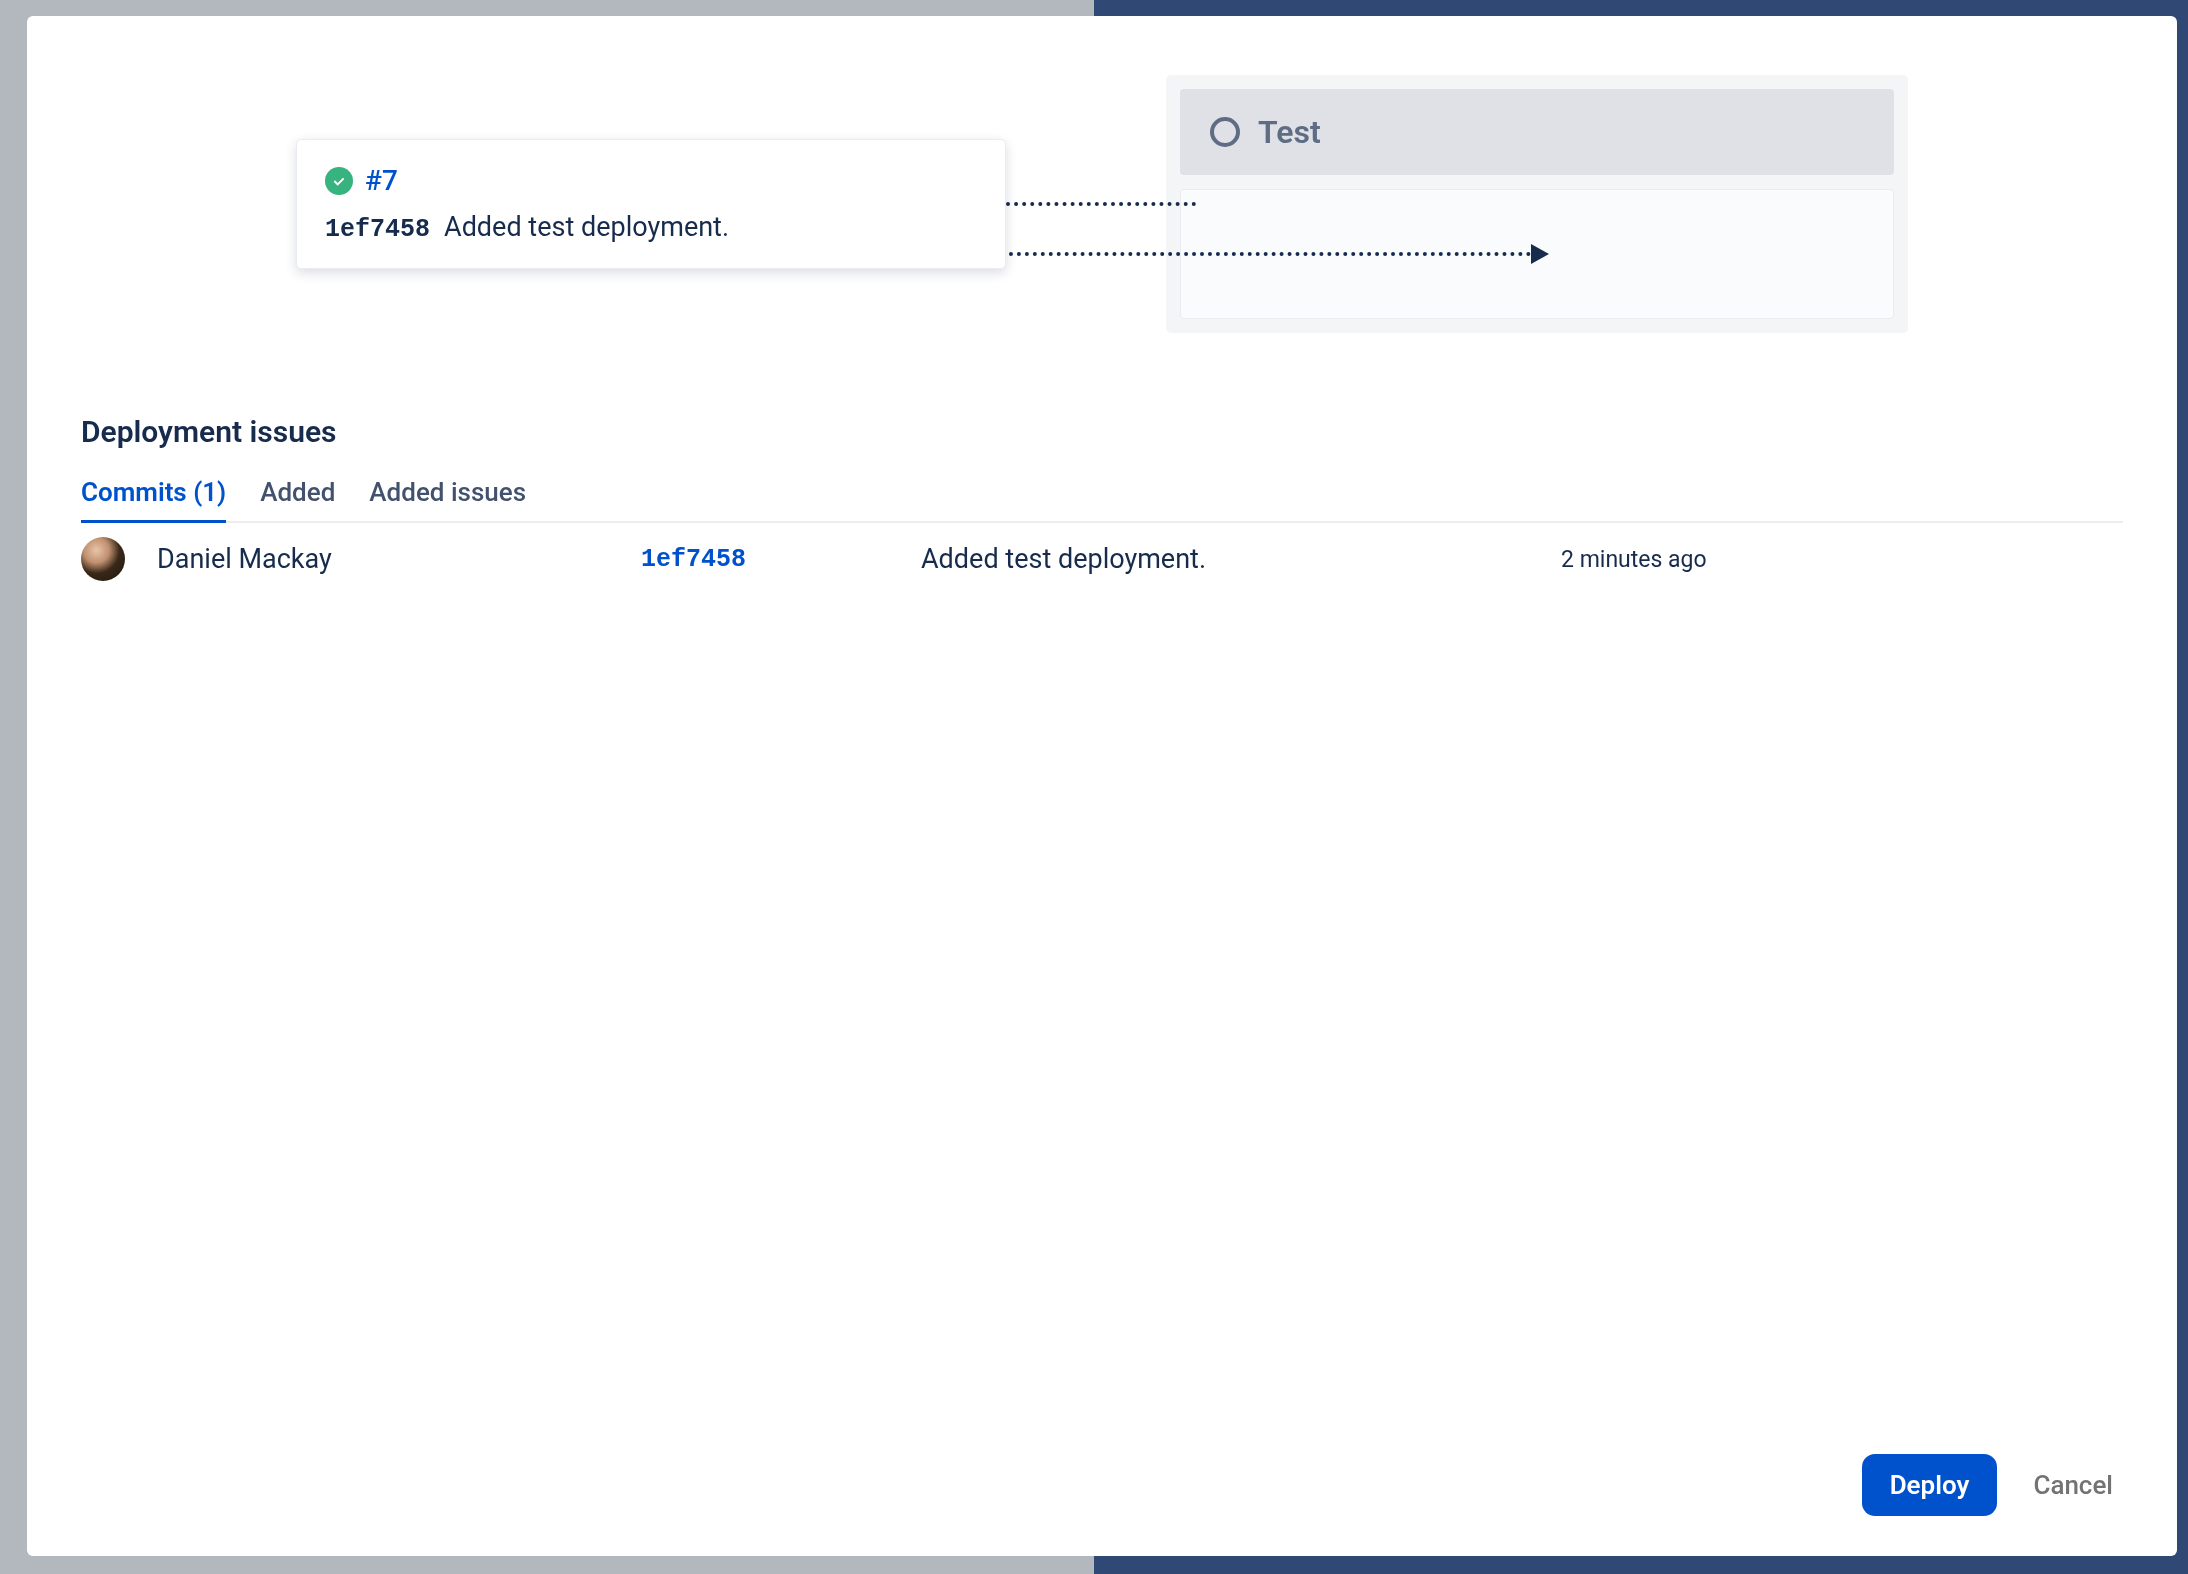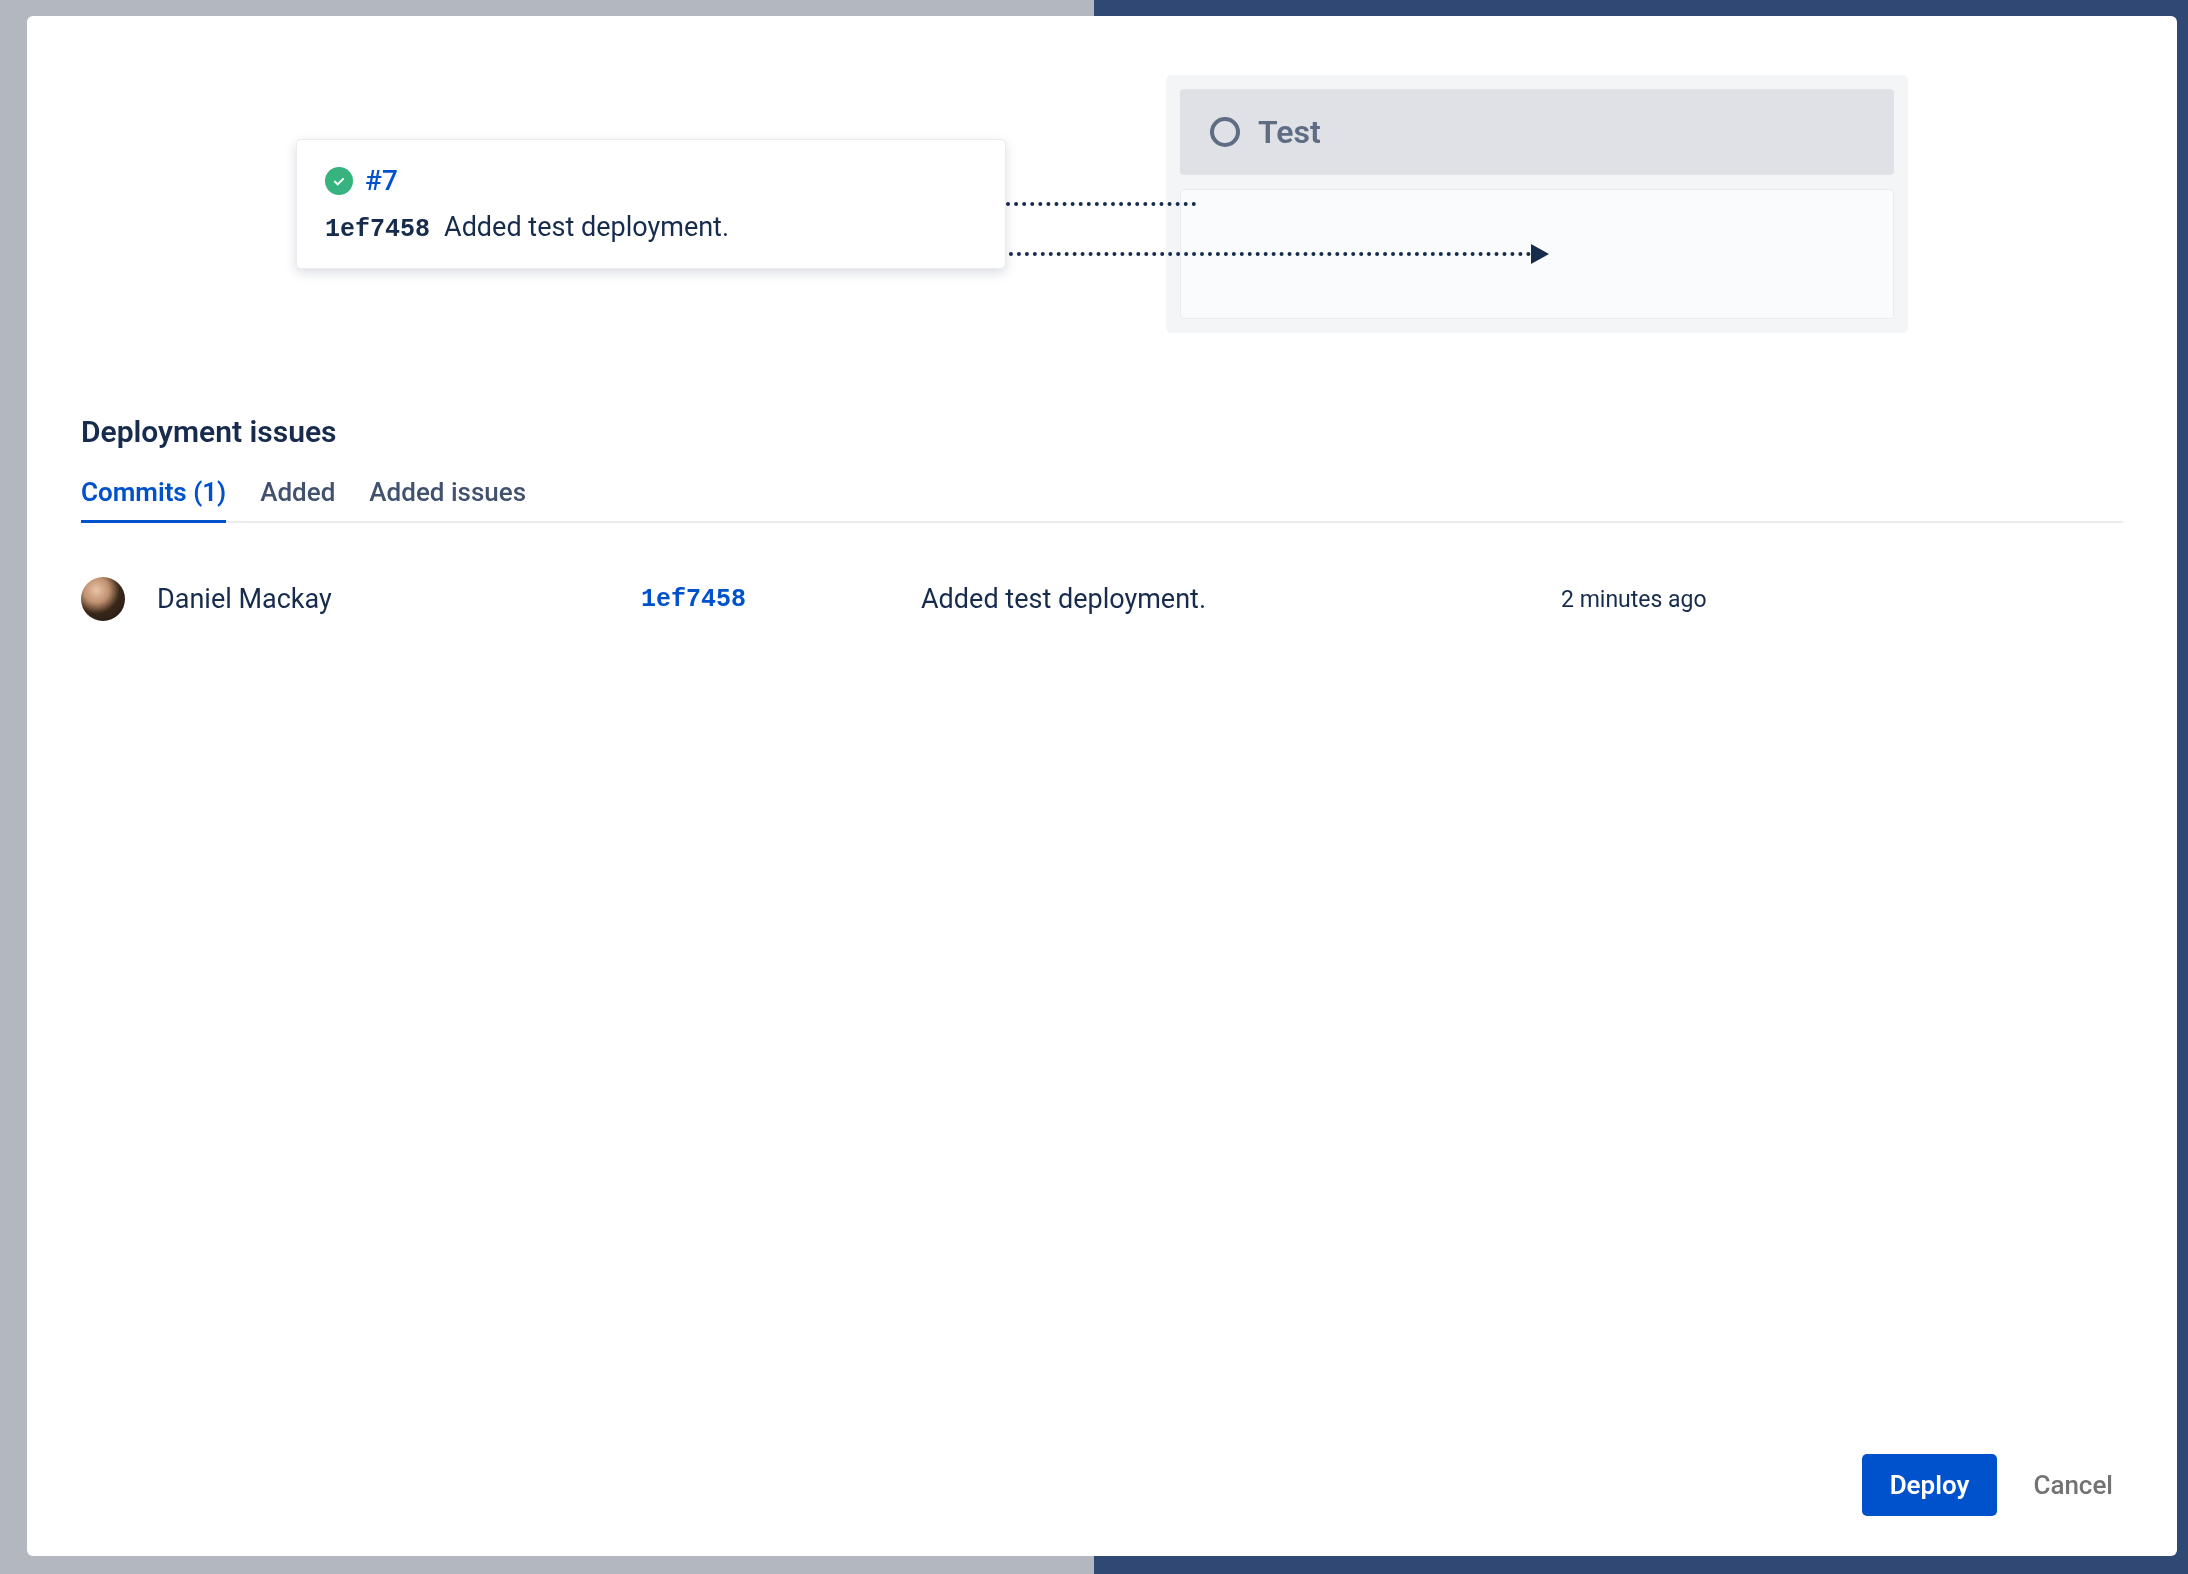--- a/index.html
+++ b/index.html
@@ -238,21 +238,20 @@
       font-size: 30px;
       font-weight: 600;
       color: #172B4D;
       margin-bottom: 28px;
     }
     
     .tabs {
       display: flex;
       gap: 34px;
       border-bottom: 2px solid #ebecf0;
-      margin-bottom: 40px;
     }
     
     .tab {
       padding-bottom: 14px;
       font-size: 26px;
       font-weight: 500;
       color: #42526E;
       cursor: pointer;
       position: relative;
       background: none;
@@ -328,21 +327,21 @@
       justify-content: flex-end;
       gap: 26px;
       align-items: center;
       padding-top: 20px;
     }
     
     .btn-primary {
       background: #0052CC;
       color: #ffffff;
       border: none;
-      border-radius: 5px;
+      border-radius: 13px;
       padding: 16px 28px;
       font-size: 26px;
       font-weight: 600;
       cursor: pointer;
       font-family: inherit;
     }
     
     .btn-link {
       background: none;
       border: none;

